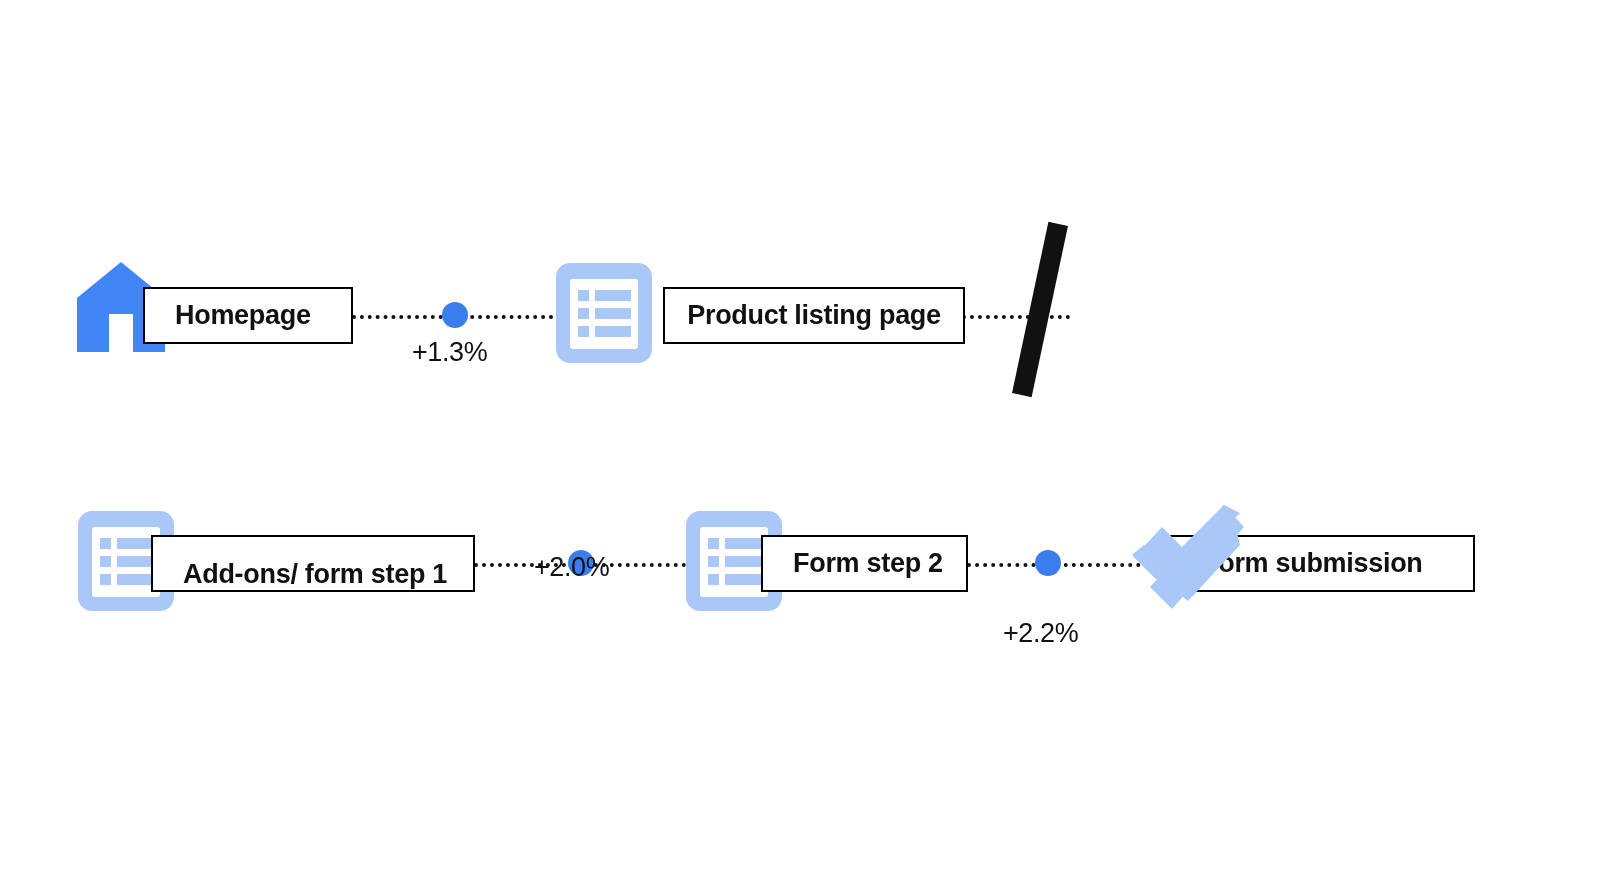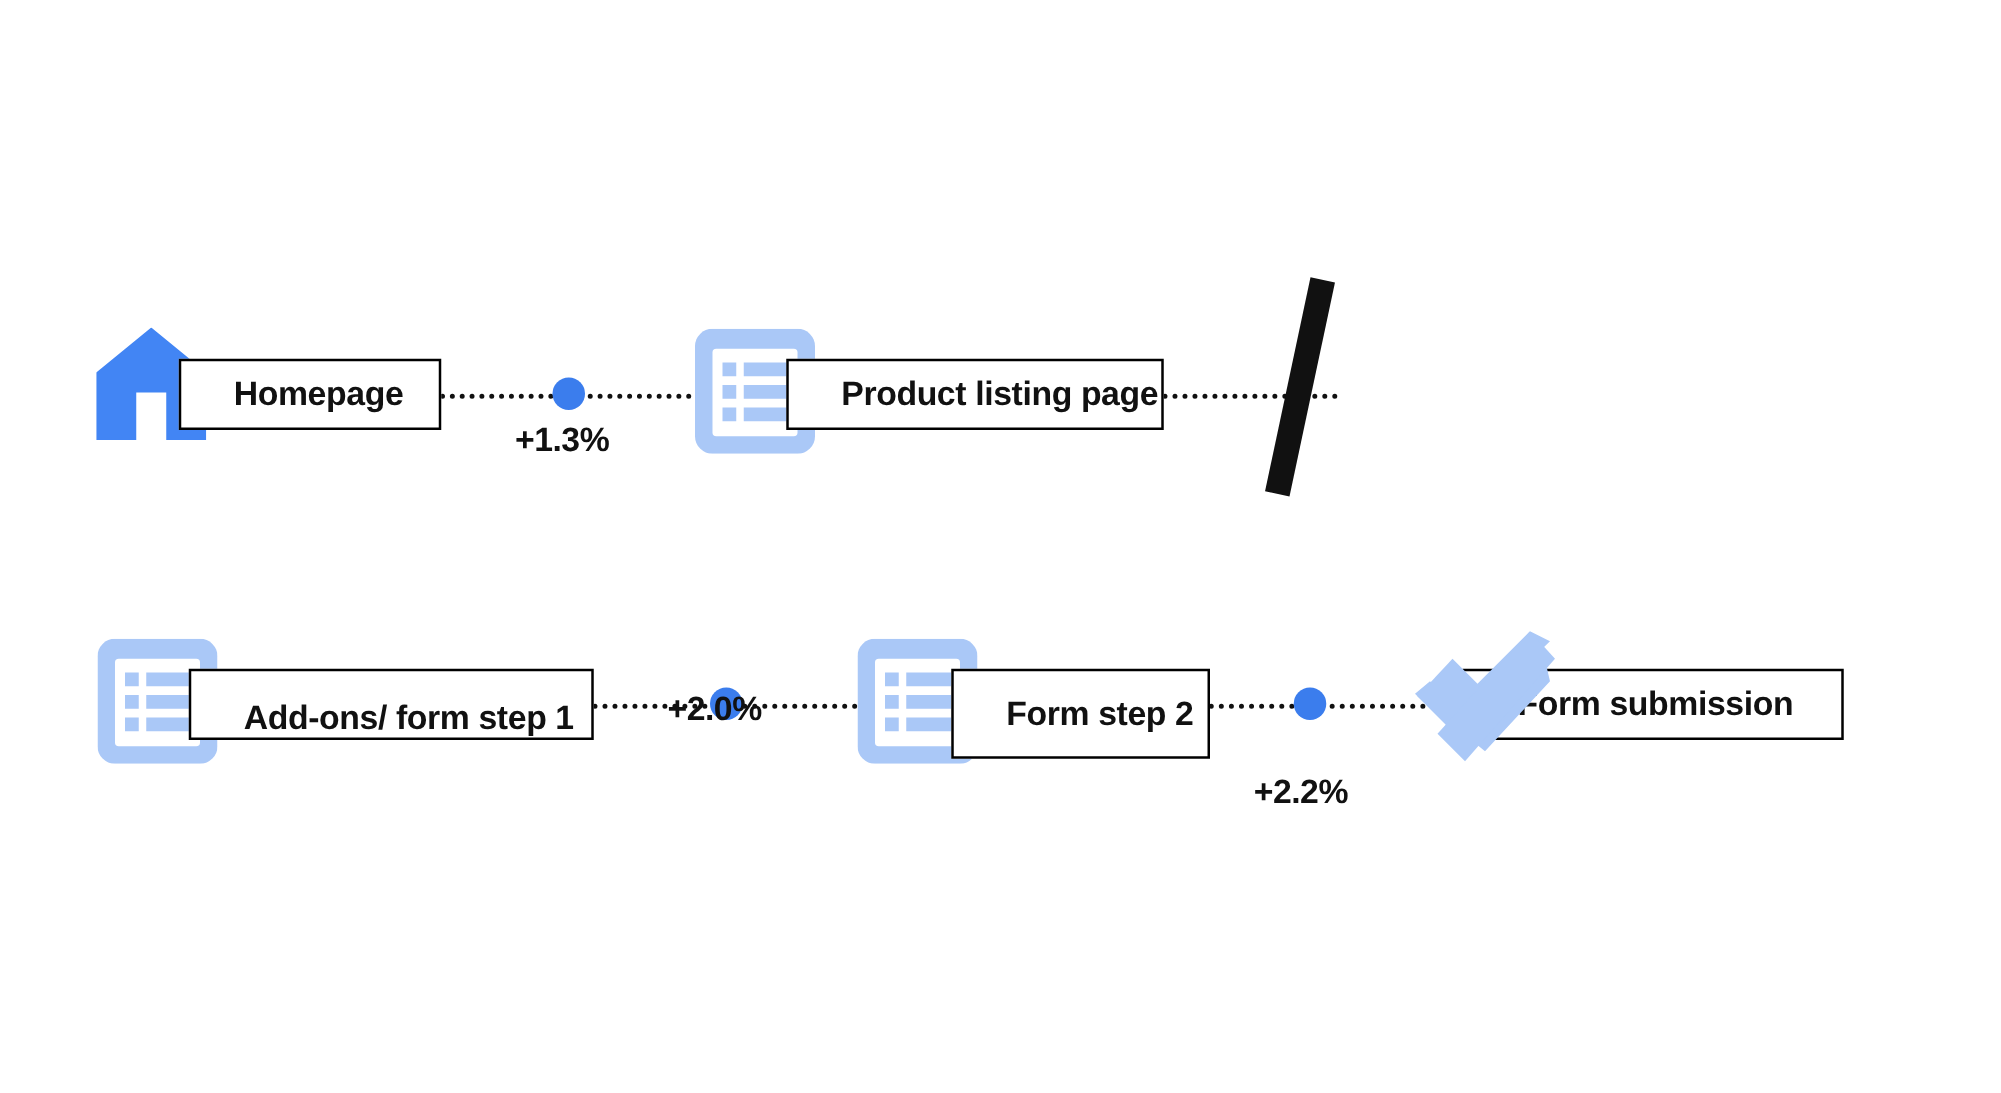--- a/index.html
+++ b/index.html
@@ -33,37 +33,36 @@
     height: 26px;
     border-radius: 50%;
     background: #3b7ded;
     z-index: 4;
   }
 
   
   .lift-label {
     position: absolute;
     font-size: 27px;
-    font-weight: 700;
+    font-weight: 400;
     color: #111111;
     letter-spacing: -0.4px;
     white-space: nowrap;
     z-index: 5;
   }
 
   
   .node-box {
     position: absolute;
     box-sizing: border-box;
     border: 2.5px solid #000000;
     background: #ffffff;
     display: flex;
     align-items: center;
     z-index: 3;
-    padding-left: 12px;
   }
   .node-box.transparent {
     background: transparent;
   }
   .node-box .node-label {
     font-size: 27px;
     font-weight: 700;
     color: #111111;
     letter-spacing: -0.3px;
     white-space: nowrap;
@@ -114,21 +113,21 @@
       <rect x="14" y="16" width="68" height="70" rx="3" fill="#ffffff"></rect>
       <rect x="22" y="27" width="11" height="11" fill="#aac8f7"></rect>
       <rect x="39" y="27" width="36" height="11" fill="#aac8f7"></rect>
       <rect x="22" y="45" width="11" height="11" fill="#aac8f7"></rect>
       <rect x="39" y="45" width="36" height="11" fill="#aac8f7"></rect>
       <rect x="22" y="63" width="11" height="11" fill="#aac8f7"></rect>
       <rect x="39" y="63" width="36" height="11" fill="#aac8f7"></rect>
     </svg>
   </div>
 
-  <div class="node-box" style="left:629px; top:287px; width:302px; height:57px;">
+  <div class="node-box" style="left:663px; top:287px; width:302px; height:57px;justify-content:center;">
     <span class="node-label">Product listing page</span>
   </div>
 
   <div class="slash-divider" style="left:1030px; top:222px; width:20px; height:175px;
               transform: rotate(12deg); transform-origin: center center;"></div>
 
   <div class="connector" style="left:474px; top:563px; width:300px;"></div>
 
   <div class="connector" style="left:967px; top:563px; width:230px;"></div>
 
@@ -158,21 +157,21 @@
       <rect x="14" y="16" width="68" height="70" rx="3" fill="#ffffff"></rect>
       <rect x="22" y="27" width="11" height="11" fill="#aac8f7"></rect>
       <rect x="39" y="27" width="36" height="11" fill="#aac8f7"></rect>
       <rect x="22" y="45" width="11" height="11" fill="#aac8f7"></rect>
       <rect x="39" y="45" width="36" height="11" fill="#aac8f7"></rect>
       <rect x="22" y="63" width="11" height="11" fill="#aac8f7"></rect>
       <rect x="39" y="63" width="36" height="11" fill="#aac8f7"></rect>
     </svg>
   </div>
 
-  <div class="node-box" style="left:761px; top:535px; width:207px; height:72px;">
+  <div class="node-box" style="left:761px; top:535px; width:207px; height:57px;">
     <span class="node-label">Form step 2</span>
   </div>
 
   <div class="step-dot" style="left:1035px; top:550px;"></div>
   <div class="lift-label" style="left:1003px; top:618px;">+2.2%</div>
 
   <div class="icon-wrap above" style="left:1128px; top:505px; width:116px; height:118px;">
     <svg width="116" height="118" viewBox="0 0 116 118" aria-hidden="true">
       <path d="M6 52 L34 24 L60 50 L104 6 L112 40 L60 96 Z" fill="#aac8f7"></path>
       <path d="M4 50 L36 82 L112 8 L96 0 L36 60 L16 40 Z" fill="#aac8f7"></path>

